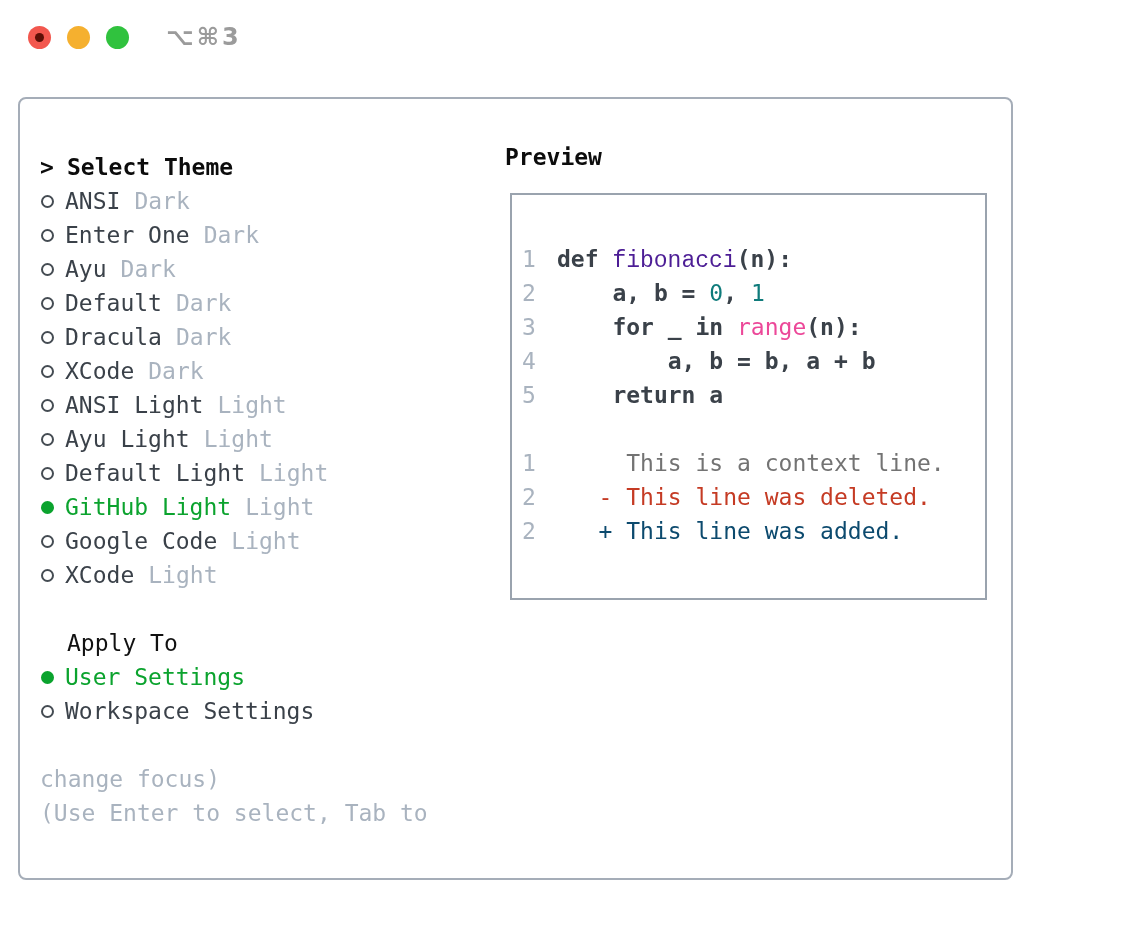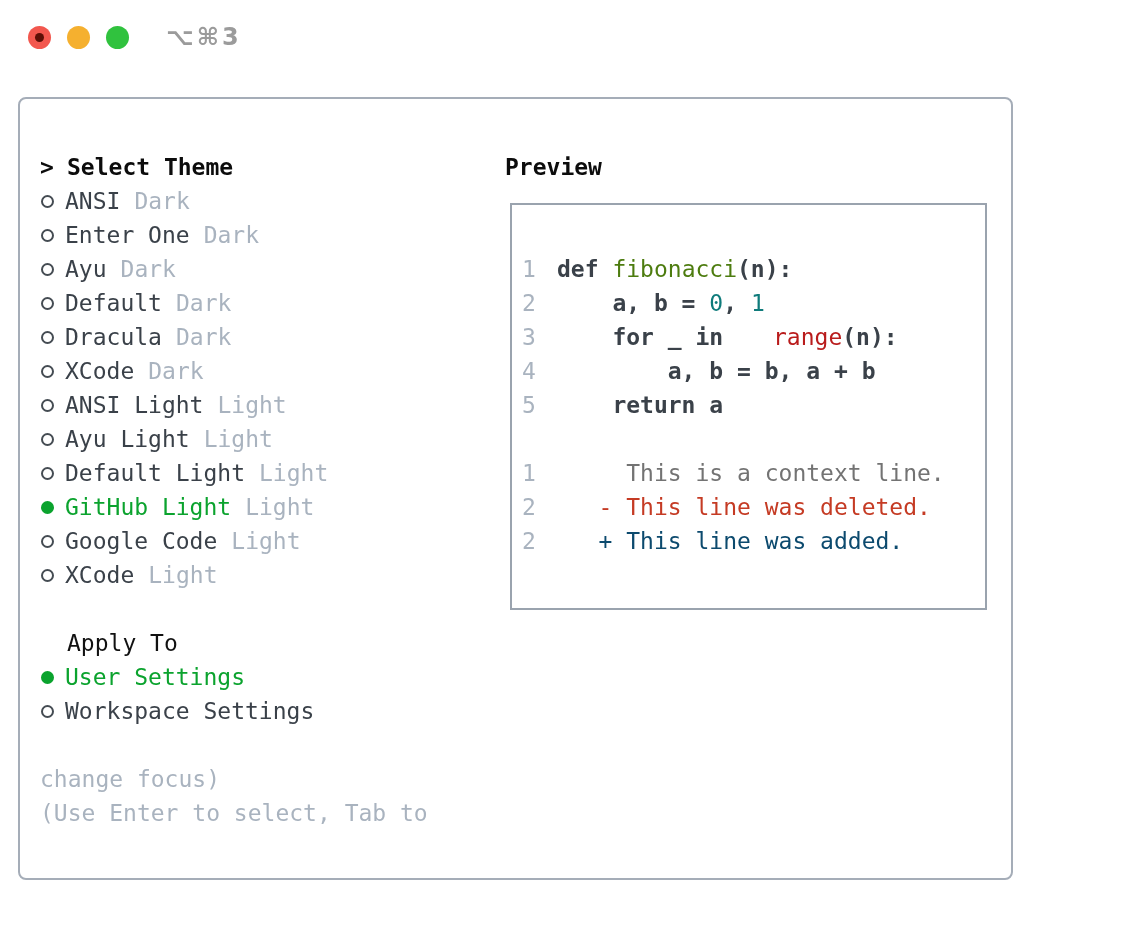--- a/index.html
+++ b/index.html
@@ -25,21 +25,21 @@
     color:#9b9b9b;letter-spacing:3px;
   }
 
   
   .panel{
     position:absolute;left:18px;top:97px;width:995px;height:783px;
     border:2px solid #a5adb8;border-radius:8px;background:#ffffff;box-sizing:border-box;
   }
 
   .left-col{position:absolute;left:20px;top:51px;width:450px;}
-  .right-col{position:absolute;left:485px;top:51px;width:500px;}
+  .right-col{position:absolute;left:485px;top:41px;width:500px;}
 
   .row{height:34px;display:flex;align-items:center;font-size:23px;color:#3a4149;white-space:pre;}
   .row.heading{font-weight:700;color:#0c0c0c;}
   .row.heading2{font-weight:400;color:#111111;}
   .prefix{display:inline-block;width:27px;flex:none;}
   .dot{
     width:13px;height:13px;border:2px solid #454c53;border-radius:50%;
     margin:0 11px 0 1px;box-sizing:border-box;flex:none;background:transparent;
   }
   .dot.dot-sel{background:#0ba32e;border-color:#0ba32e;}
@@ -52,23 +52,23 @@
   
   .preview-box{
     width:477px;height:407px;box-sizing:border-box;
     border:2px solid #9aa3ae;background:#ffffff;
     margin:19px 0 0 5px;padding:47px 0 0 10px;overflow:hidden;
   }
   .pline{height:34px;display:flex;font-size:23px;line-height:34px;white-space:pre;}
   .lineno{display:inline-block;width:35px;flex:none;color:#a9b3bf;}
   .pcontent{white-space:pre;}
   .c-fg{color:#3a4149;font-weight:bold;}
-  .c-func{color:#4d7c0f;}
+  .c-func{color:#4c1d95;font-family:Liberation Mono, monospace;}
   .c-num{color:#0f7b7b;}
-  .c-builtin{color:#b91c1c;margin-left:36px;}
+  .c-builtin{color:#ec4899;}
   .c-context{color:#737373;}
   .c-deleted{color:#c53b24;}
   .c-added{color:#0c4a6e;}
 </style>
 </head>
 <body>
 
 <div class="screen">
 
   <div class="titlebar">

